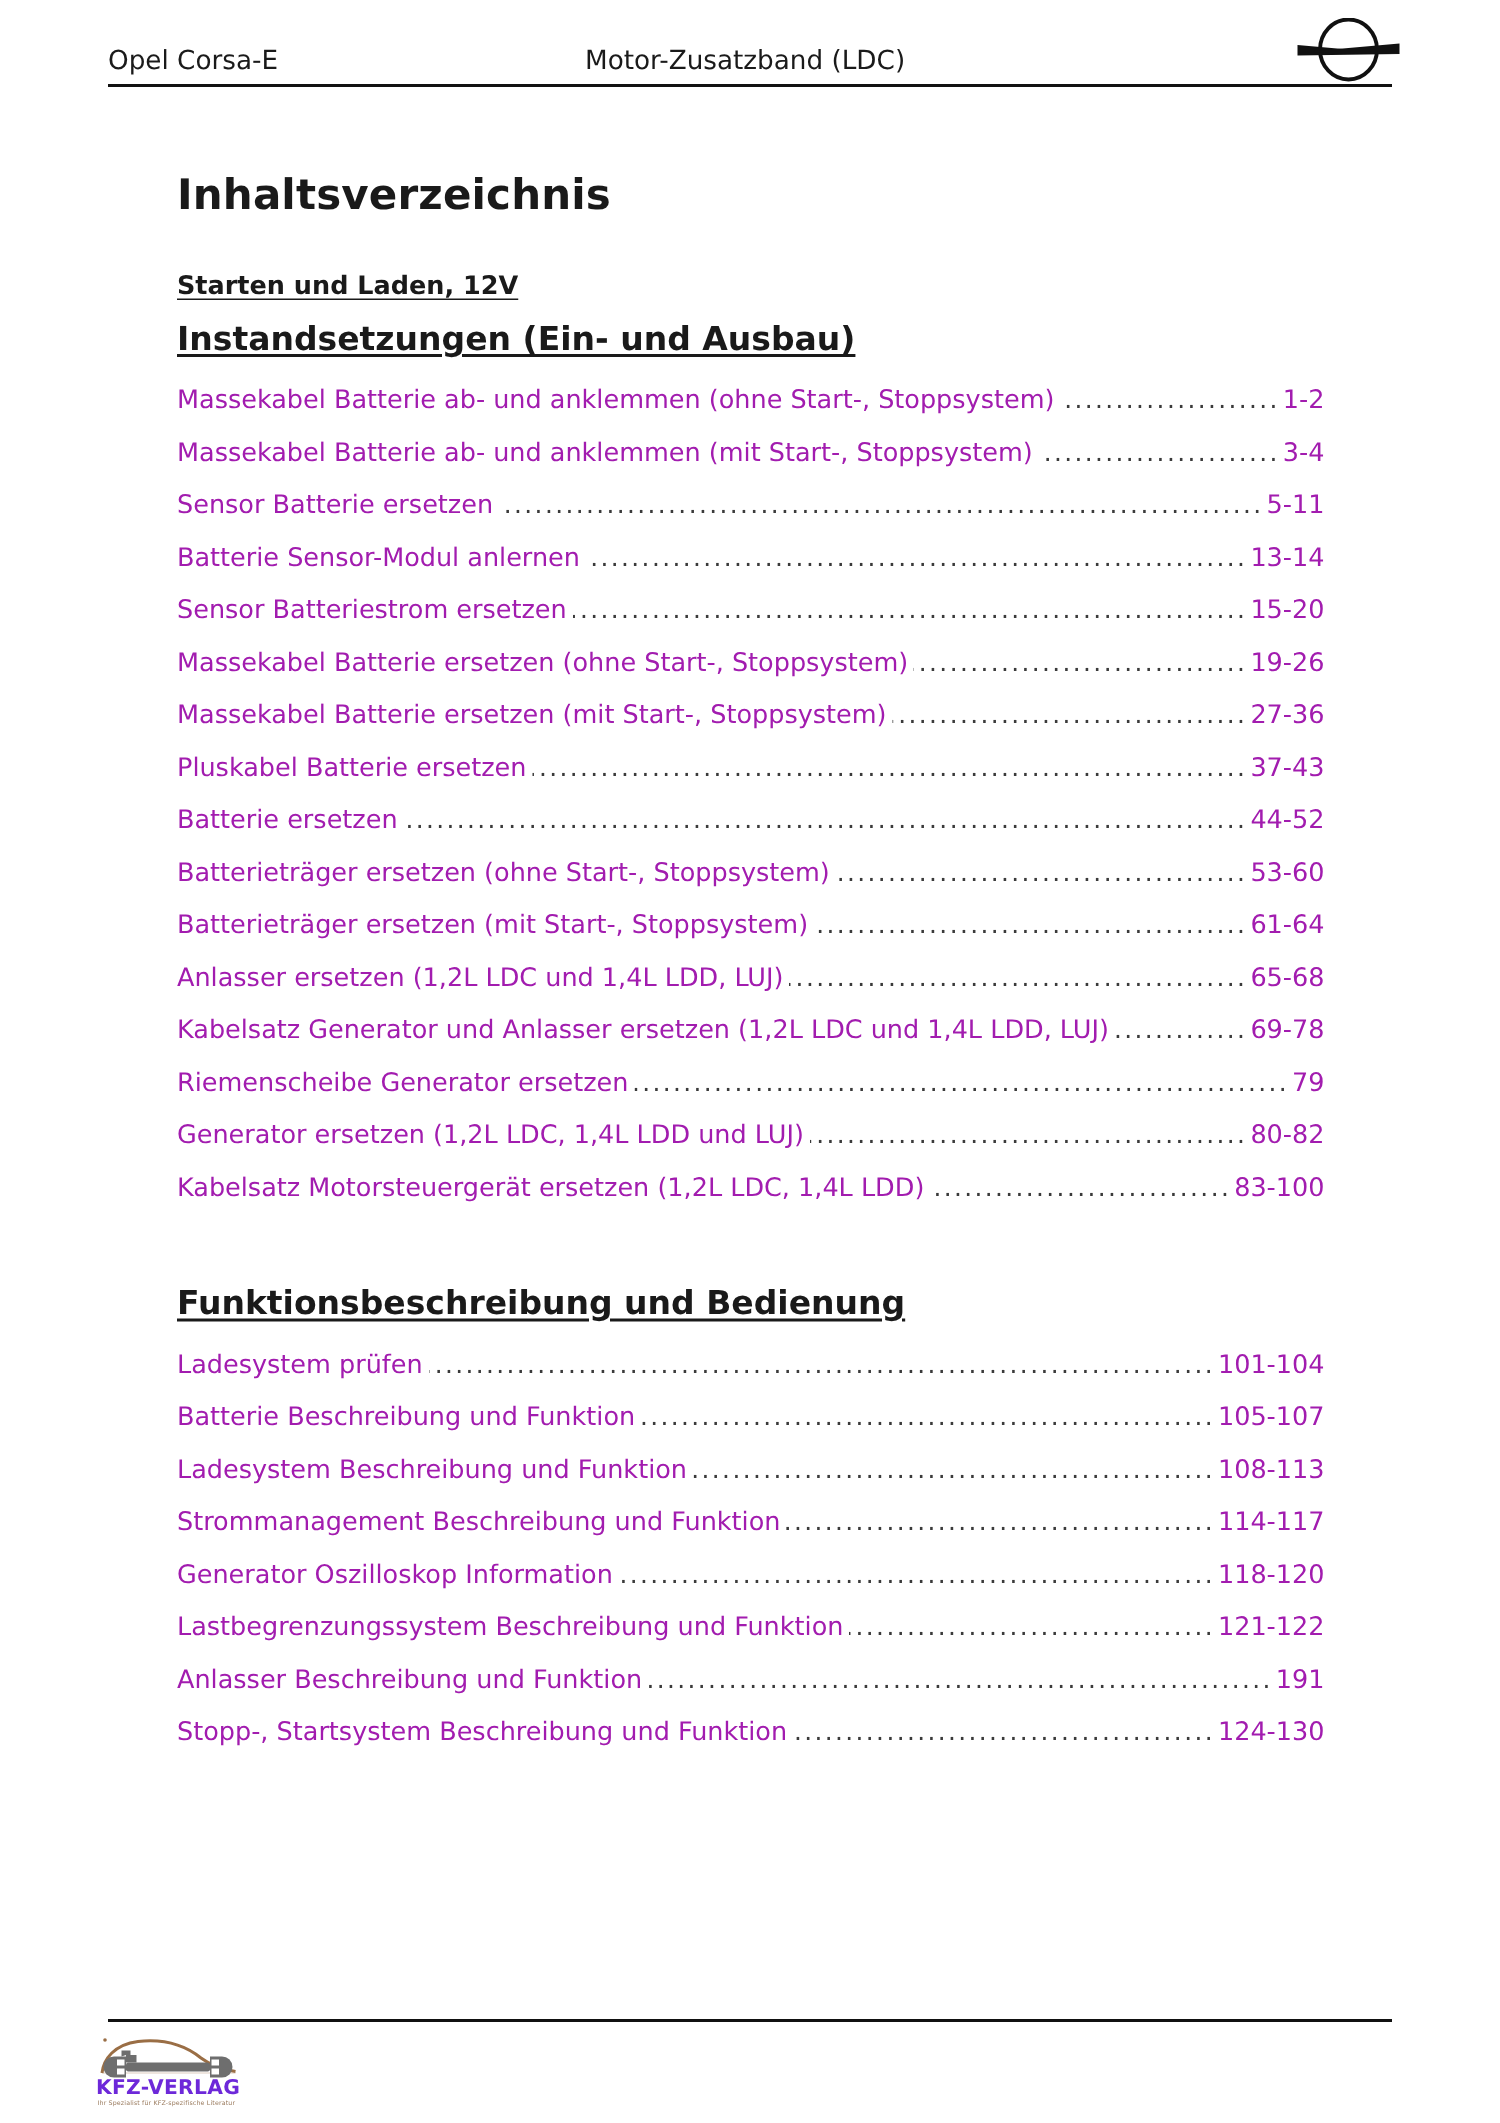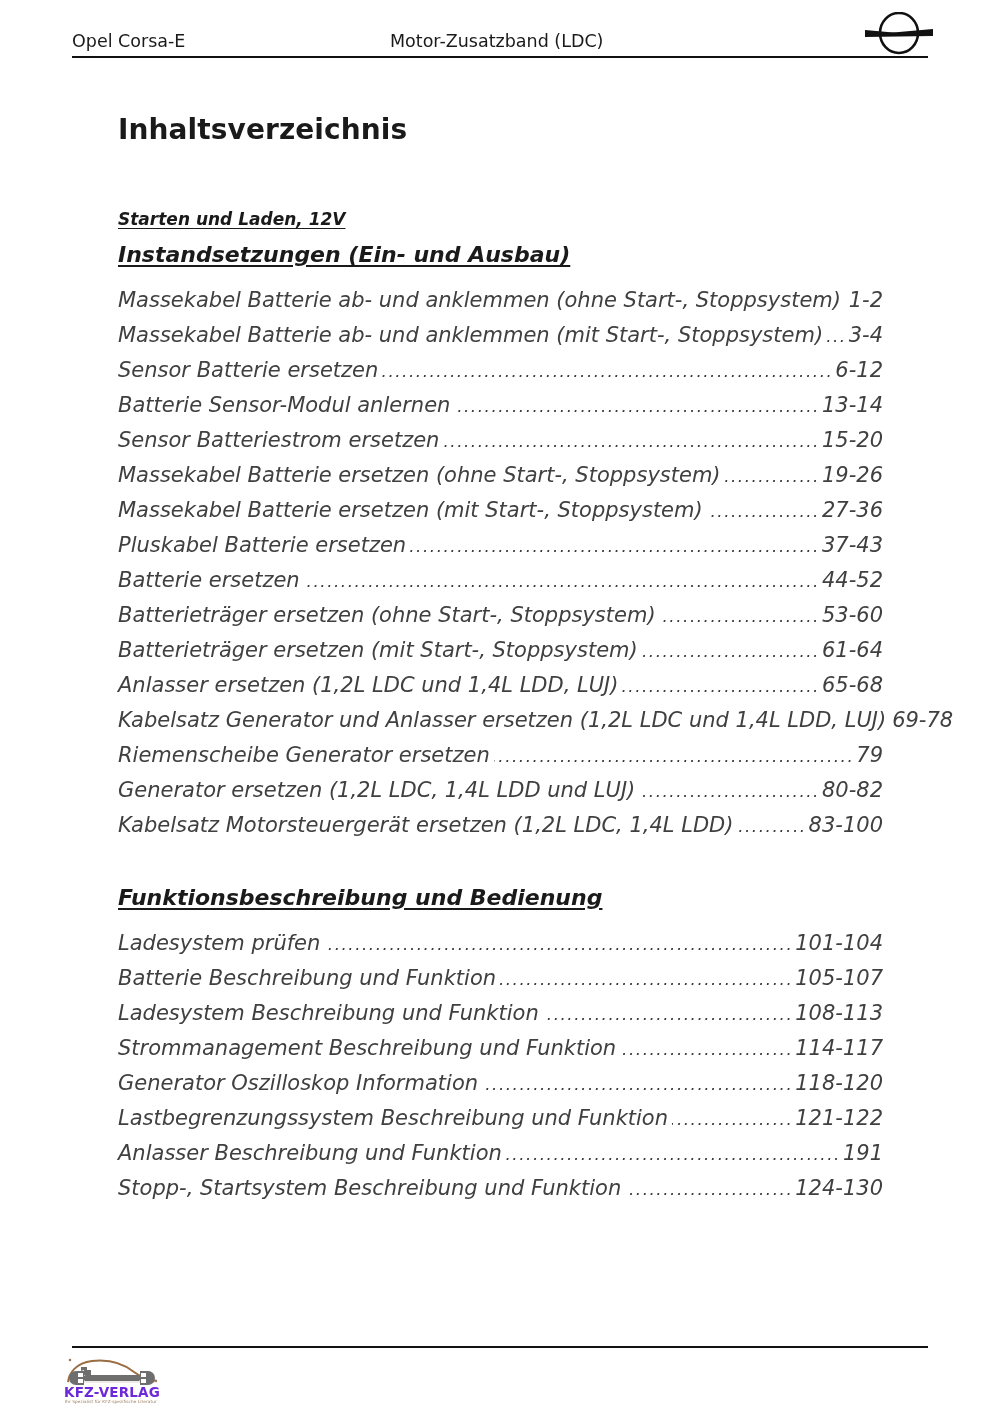--- a/index.html
+++ b/index.html
@@ -68,23 +68,22 @@
     letter-spacing: 0.1px;
     line-height: 34px;
     white-space: nowrap;
     text-align: center;
   }
 
   
   .content {
     position: absolute;
     left: 118px;
-    top: 208px;
+    top: 180px;
     width: 765px;
-    font-style: italic;
   }
   .section-title {
     font-size: 17px;
     font-weight: bold;
     text-decoration: underline;
     text-underline-offset: 3px;
     line-height: 22px;
     margin: 0 0 14px 0;
     display: block;
     white-space: nowrap;
@@ -99,26 +98,26 @@
     display: block;
     white-space: nowrap;
   }
   .entries {
     margin: 0;
     padding: 0;
     list-style: none;
   }
   .toc-row {
     display: flex;
-    align-items: flex-end;
-    font-size: 21px;
+    align-items: center;
+    font-size: 17px;
     line-height: 24px;
     height: 35px;
     white-space: nowrap;
-    color: #404040;
+    color: #a21caf;
   }
   .toc-label {
     flex: 0 0 auto;
     padding-right: 4px;
   }
   .toc-leader {
     flex: 1 1 auto;
     overflow: hidden;
     position: relative;
     height: 20px;
@@ -219,21 +218,21 @@
           <span class="toc-page">1-2</span>
         </li>
         <li class="toc-row">
           <span class="toc-label">Massekabel Batterie ab- und anklemmen (mit Start-, Stoppsystem)</span>
           <span class="toc-leader"></span>
           <span class="toc-page">3-4</span>
         </li>
         <li class="toc-row">
           <span class="toc-label">Sensor Batterie ersetzen</span>
           <span class="toc-leader"></span>
-          <span class="toc-page">6-12</span>
+          <span class="toc-page">5-11</span>
         </li>
         <li class="toc-row">
           <span class="toc-label">Batterie Sensor-Modul anlernen</span>
           <span class="toc-leader"></span>
           <span class="toc-page">13-14</span>
         </li>
         <li class="toc-row">
           <span class="toc-label">Sensor Batteriestrom ersetzen</span>
           <span class="toc-leader"></span>
           <span class="toc-page">15-20</span>

